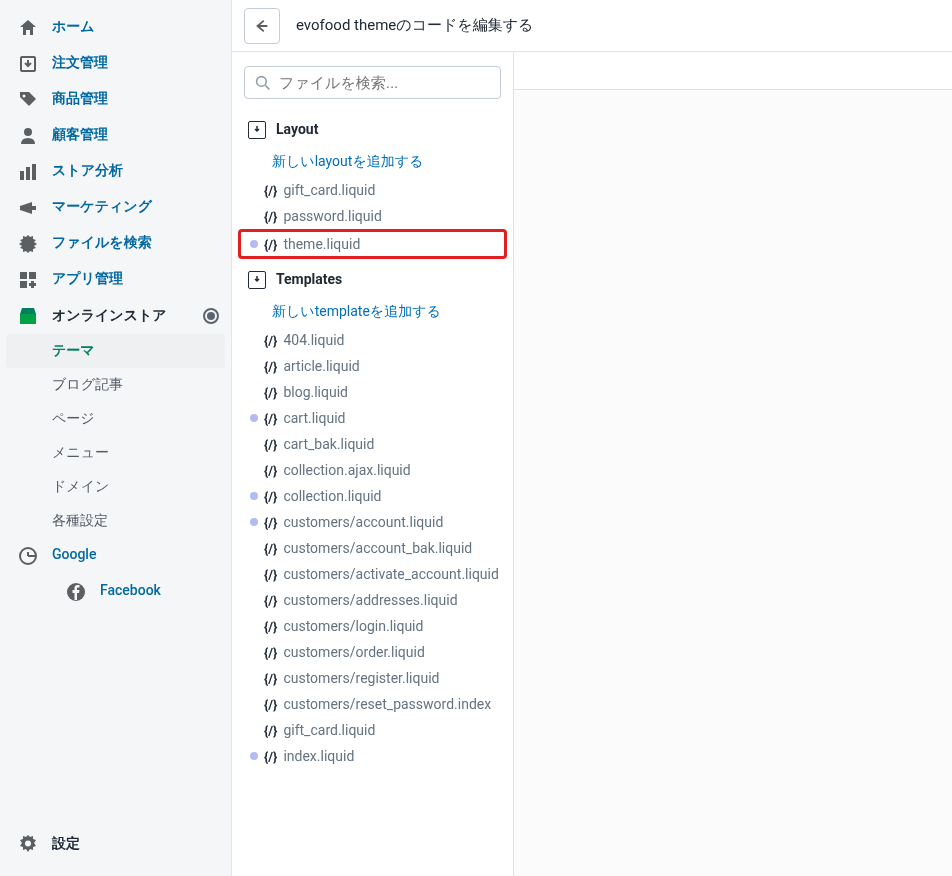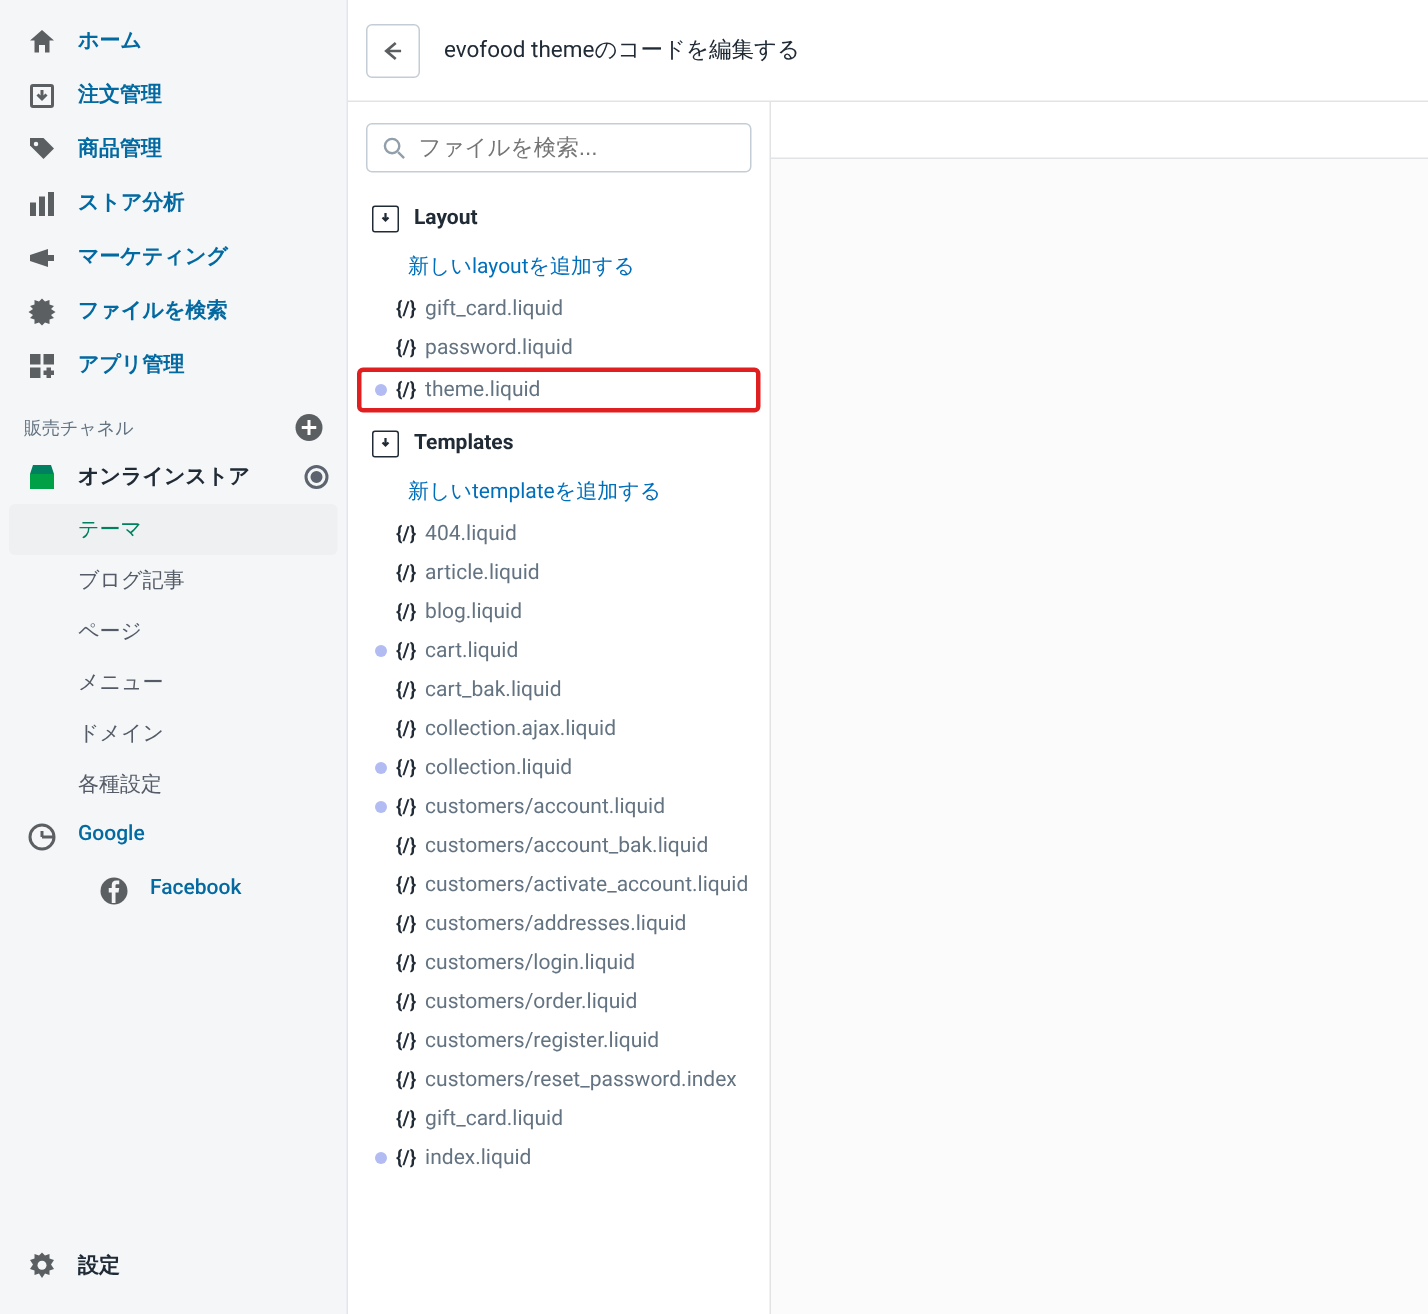--- a/index.html
+++ b/index.html
@@ -43,21 +43,21 @@
     display: flex;
     align-items: center;
     padding: 8px 10px 8px 52px;
     cursor: pointer;
     color: #545b66;
     font-weight: 400;
   }
   .nav-sub.active {
     background: #eef0f2;
     color: #008060;
-    font-weight: 400;
+    font-weight: 700;
     border-radius: 4px;
     margin: 0 6px;
     padding-left: 46px;
   }
   .section-header {
     display: flex;
     align-items: center;
     justify-content: space-between;
     padding: 14px 16px 6px 16px;
     font-size: 12px;
@@ -102,21 +102,21 @@
     color: #5c6470;
   }
   
   .center {
     flex: 1;
     display: flex;
     flex-direction: column;
     min-width: 0;
   }
   .topbar {
-    height: 68px;
+    height: 52px;
     background: #fff;
     border-bottom: 1px solid #e1e3e5;
     display: flex;
     align-items: center;
     padding: 0 12px;
     text-align: center;
   }
   .back-btn {
     width: 36px;
     height: 36px;
@@ -272,20 +272,29 @@
       <svg width="20" height="20" viewBox="0 0 20 20" fill="#5c5f62">
           <path d="M2 2 L11 2 L18 9 L11 16 L2 7 Z"></path>
           <circle cx="6" cy="6" r="1.5" fill="#f4f6f8"></circle>
         </svg>
     </span>
     <span>商品管理</span>
   </div>
   <div class="nav-item">
     <span class="icon">
       <svg width="20" height="20" viewBox="0 0 20 20" fill="#5c5f62">
+          <circle cx="10" cy="6" r="4"></circle>
+          <path d="M3 18 Q3 12 10 12 Q17 12 17 18 Z"></path>
+        </svg>
+    </span>
+    <span>顧客管理</span>
+  </div>
+  <div class="nav-item">
+    <span class="icon">
+      <svg width="20" height="20" viewBox="0 0 20 20" fill="#5c5f62">
           <rect x="2" y="9" width="4" height="9"></rect>
           <rect x="8" y="5" width="4" height="13"></rect>
           <rect x="14" y="2" width="4" height="16"></rect>
         </svg>
     </span>
     <span>ストア分析</span>
   </div>
   <div class="nav-item">
     <span class="icon">
       <svg width="20" height="20" viewBox="0 0 20 20" fill="#5c5f62">
@@ -309,29 +318,20 @@
           <rect x="2" y="2" width="7" height="7"></rect>
           <rect x="11" y="2" width="7" height="7"></rect>
           <rect x="2" y="11" width="7" height="7"></rect>
           <rect x="13" y="11" width="3" height="7"></rect>
           <rect x="11" y="13" width="7" height="3"></rect>
         </svg>
     </span>
     <span>アプリ管理</span>
   </div>
 
-  <div class="section-header">
-    <span>販売チャネル</span>
-    <span class="add-btn">
-      <svg width="10" height="10" viewBox="0 0 10 10" fill="#fff">
-          <rect x="4" y="0" width="2" height="10"></rect>
-          <rect x="0" y="4" width="10" height="2"></rect>
-        </svg>
-    </span>
-  </div>
 
   <div class="store-item">
     <span class="icon" style="margin-right:14px;">
       <svg width="20" height="20" viewBox="0 0 20 20" fill="#00a047">
           <rect x="2" y="8" width="16" height="10"></rect>
           <path d="M2 8 L4 2 H16 L18 8 Z" fill="#008060"></path>
         </svg>
     </span>
     <span>オンラインストア</span>
     <span class="eye">

